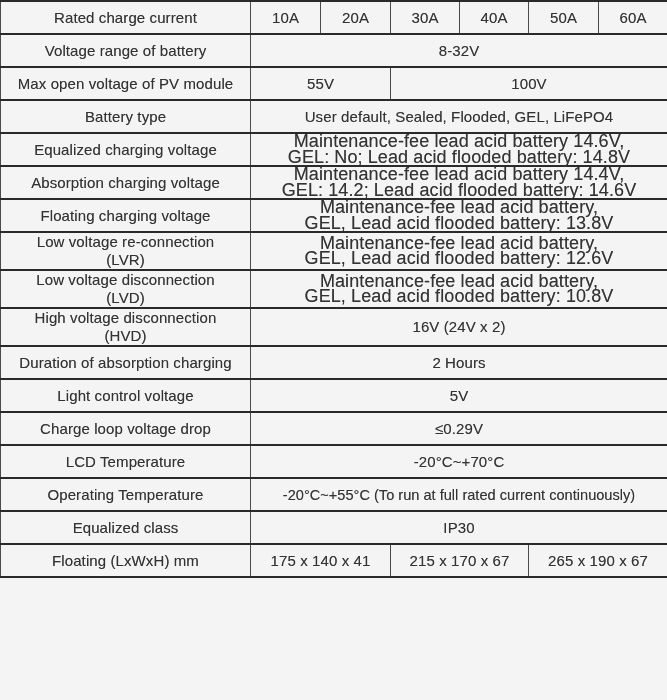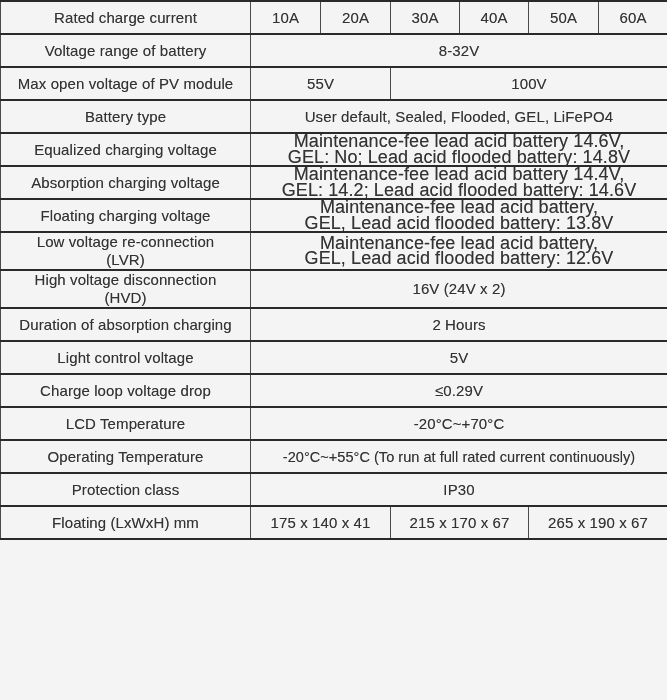--- a/index.html
+++ b/index.html
@@ -105,20 +105,25 @@
         <td class="lbl">Floating charging voltage</td>
         <td class="val small" colspan="6">Maintenance-fee lead acid battery,
 GEL, Lead acid flooded battery: 13.8V</td>
       </tr>
       <tr>
         <td class="lbl">Low voltage re-connection (LVR)</td>
         <td class="val small" colspan="6">Maintenance-fee lead acid battery,
 GEL, Lead acid flooded battery: 12.6V</td>
       </tr>
       <tr>
+        <td class="lbl">Low voltage disconnection (LVD)</td>
+        <td class="val small" colspan="6">Maintenance-fee lead acid battery,
+GEL, Lead acid flooded battery: 10.8V</td>
+      </tr>
+      <tr>
         <td class="lbl">High voltage disconnection (HVD)</td>
         <td class="val" colspan="6">16V (24V x 2)</td>
       </tr>
       <tr>
         <td class="lbl">Duration of absorption charging</td>
         <td class="val" colspan="6">2 Hours</td>
       </tr>
       <tr>
         <td class="lbl">Light control voltage</td>
         <td class="val" colspan="6">5V</td>
@@ -129,21 +134,21 @@
       </tr>
       <tr>
         <td class="lbl">LCD Temperature</td>
         <td class="val" colspan="6">-20°C~+70°C</td>
       </tr>
       <tr>
         <td class="lbl">Operating Temperature</td>
         <td class="val tight" colspan="6">-20°C~+55°C (To run at full rated current continuously)</td>
       </tr>
       <tr>
-        <td class="lbl">Protection class</td>
+        <td class="lbl">Equalized class</td>
         <td class="val" colspan="6">IP30</td>
       </tr>
       <tr>
         <td class="lbl">Floating (LxWxH) mm</td>
         <td class="val" colspan="2">175 x 140 x 41</td>
         <td class="val" colspan="2">215 x 170 x 67</td>
         <td class="val" colspan="2">265 x 190 x 67</td>
       </tr>
     </tbody>
   </table>

